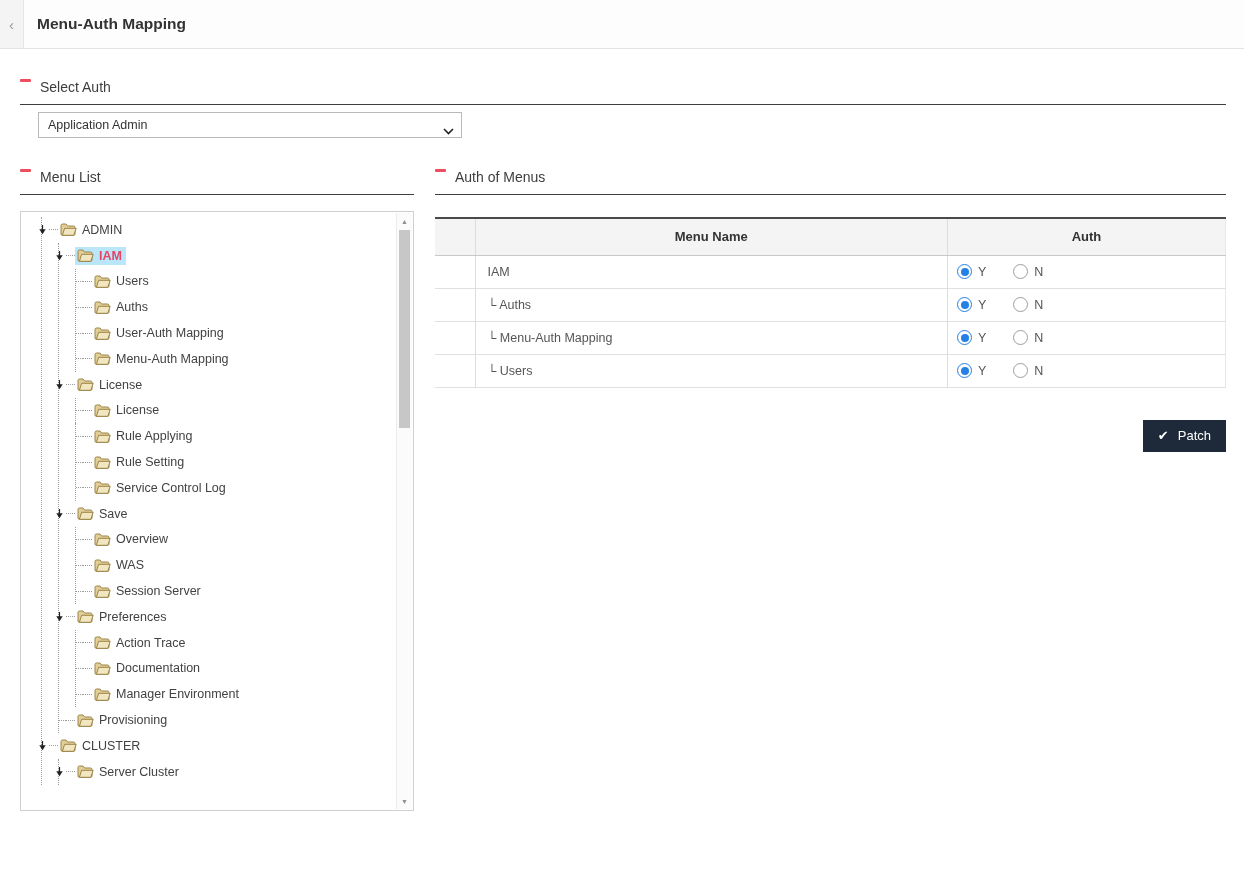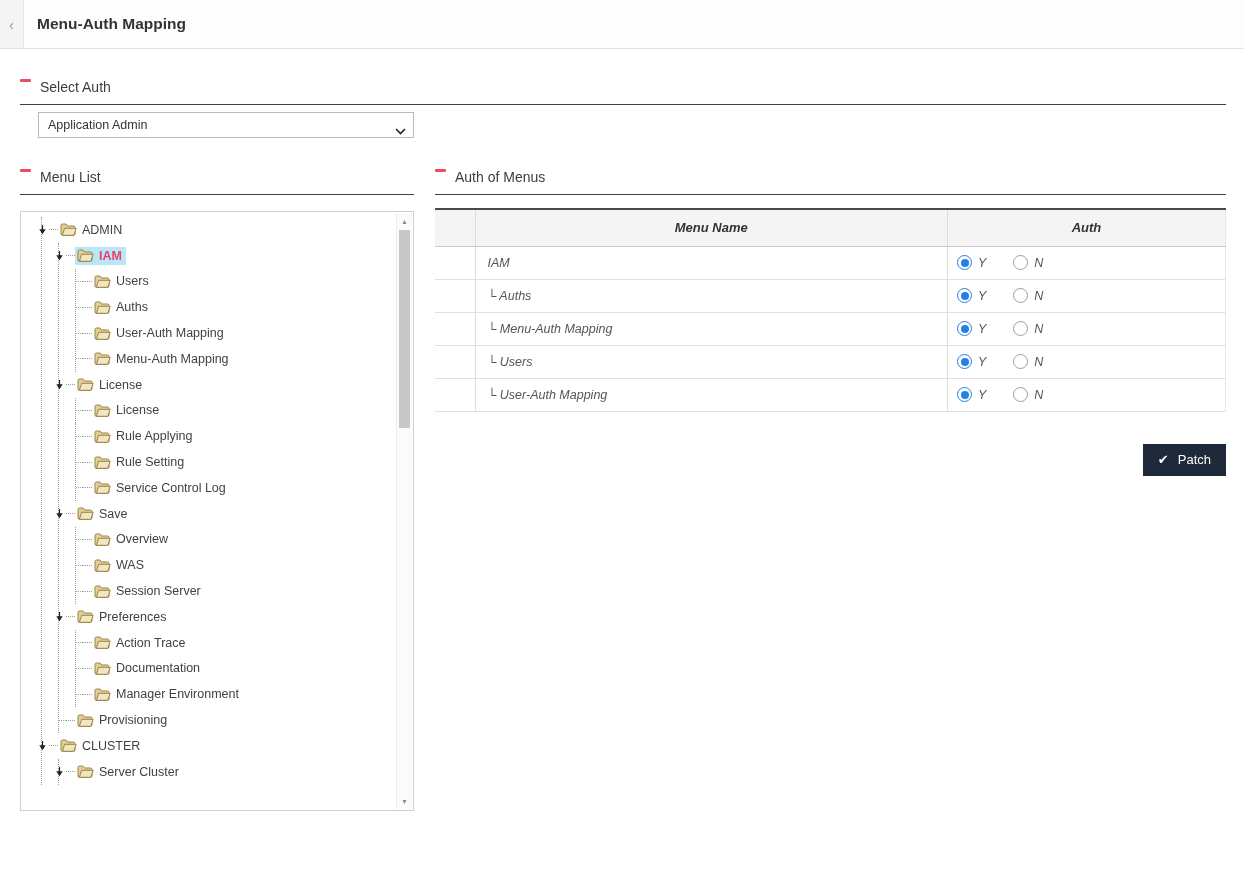--- a/index.html
+++ b/index.html
@@ -17,21 +17,21 @@
 
   main { padding: 30px 18px 0 20px; }
 
   
   .sec-head { display: flex; align-items: flex-start; gap: 9px;
     padding-bottom: 9px; border-bottom: 1px solid #3f3f3f; }
   .dash { width: 11px; height: 3px; background: #ef4c5f; border-radius: 1px; }
   .sec-head .t { font-size: 14px; color: #3d3d3d; }
 
   
-  .sel-wrap { position: relative; width: 376px; margin: 7px 0 0 18px; }
+  .sel-wrap { position: relative; width: 424px; margin: 7px 0 0 18px; }
   .sel-wrap select { width: 100%; height: 26px; border: 1px solid #b9b9b9;
     background: #fff; font-size: 12.5px; color: #333; padding: 0 26px 0 9px;
     appearance: none; -webkit-appearance: none; border-radius: 0;
     font-family: "Liberation Sans", sans-serif; }
   .sel-chev { position: absolute; right: 8px; top: 9px; pointer-events: none; }
 
   
   .cols { display: flex; gap: 21px; margin-top: 31px; }
   .col-left { width: 394px; flex: none; }
   .col-right { flex: 1; }
@@ -56,22 +56,22 @@
   
   .sbar { position: absolute; top: 1px; right: 1px; bottom: 1px; width: 16px;
     background: #fbfbfb; border-left: 1px solid #ececec; }
   .sbtn { height: 16px; display: flex; align-items: center; justify-content: center;
     font-size: 7px; color: #8f8f8f; cursor: pointer; }
   .sbtn.down { position: absolute; bottom: 0; left: 0; right: 0; }
   .sthumb { position: absolute; top: 17px; left: 2px; right: 2px; height: 198px;
     background: #c7c7c7; cursor: grab; }
 
   
-  table.auth { width: 100%; border-collapse: collapse; margin-top: 13px;
-    border-top: 2px solid #4a4a4a; font-style: italic; }
+  table.auth { width: 100%; border-collapse: collapse; margin-top: 22px;
+    border-top: 2px solid #4a4a4a; }
   table.auth th { background: #f4f4f4; height: 37px; font-size: 13px;
     font-weight: bold; color: #333; border-bottom: 1px solid #c8c8c8;
     text-align: center; }
   table.auth th + th, table.auth td + td { border-left: 1px solid #ddd; }
   table.auth th:last-child, table.auth td:last-child { border-right: 1px solid #e8e8e8; }
   table.auth td { height: 33px; font-size: 12.5px; color: #555;
     border-bottom: 1px solid #e0e0e0; background: #fff; }
   col.c-first { width: 40px; }
   col.c-auth { width: 278px; }
   td.menu-cell { padding-left: 12px; }
@@ -586,36 +586,20 @@
                     <span class="radio on"></span>
                     <span class="rlabel">Y</span>
                   </span>
                   <span class="ritem">
                     <span class="radio"></span>
                     <span class="rlabel">N</span>
                   </span>
                 </span>
               </td>
             </tr>
-            <tr>
-              <td></td>
-              <td class="menu-cell child">└ User-Auth Mapping</td>
-              <td class="auth-cell">
-                <span class="rgroup">
-                  <span class="ritem">
-                    <span class="radio on"></span>
-                    <span class="rlabel">Y</span>
-                  </span>
-                  <span class="ritem">
-                    <span class="radio"></span>
-                    <span class="rlabel">N</span>
-                  </span>
-                </span>
-              </td>
-            </tr>
           </tbody>
       </table>
       <div class="save-row">
         <button class="save-btn">
           <span class="chk">✔</span>
           <span>Patch</span>
         </button>
       </div>
     </section>
   </div>

